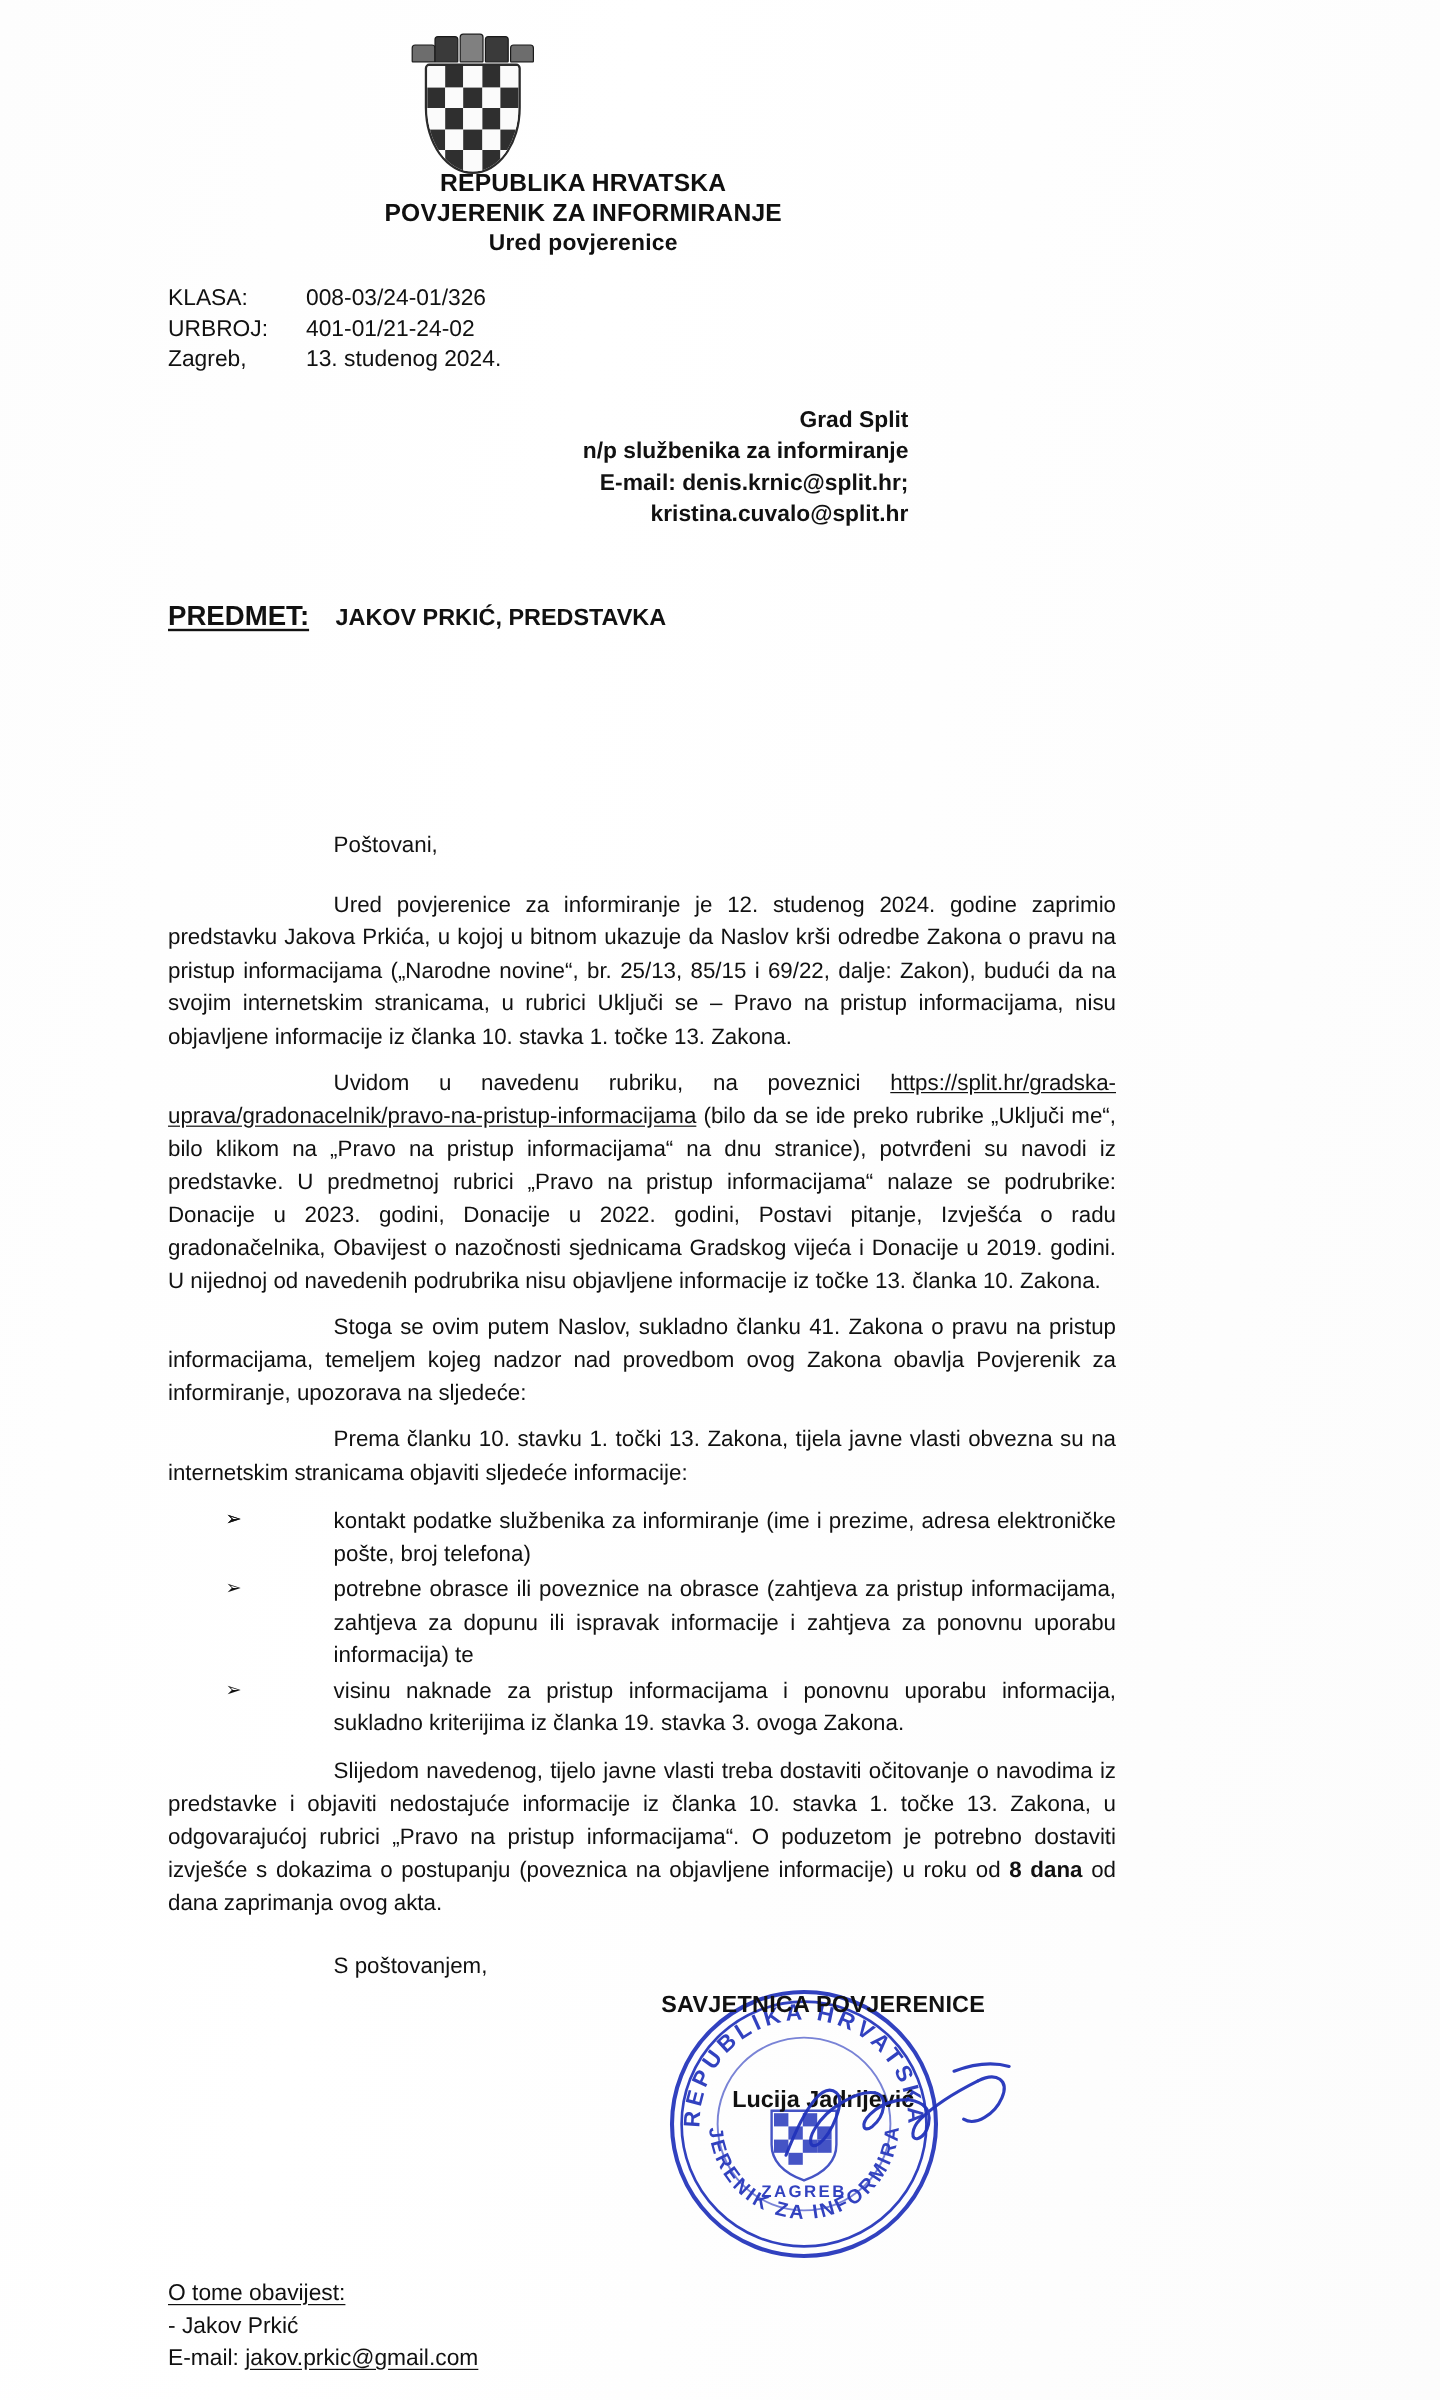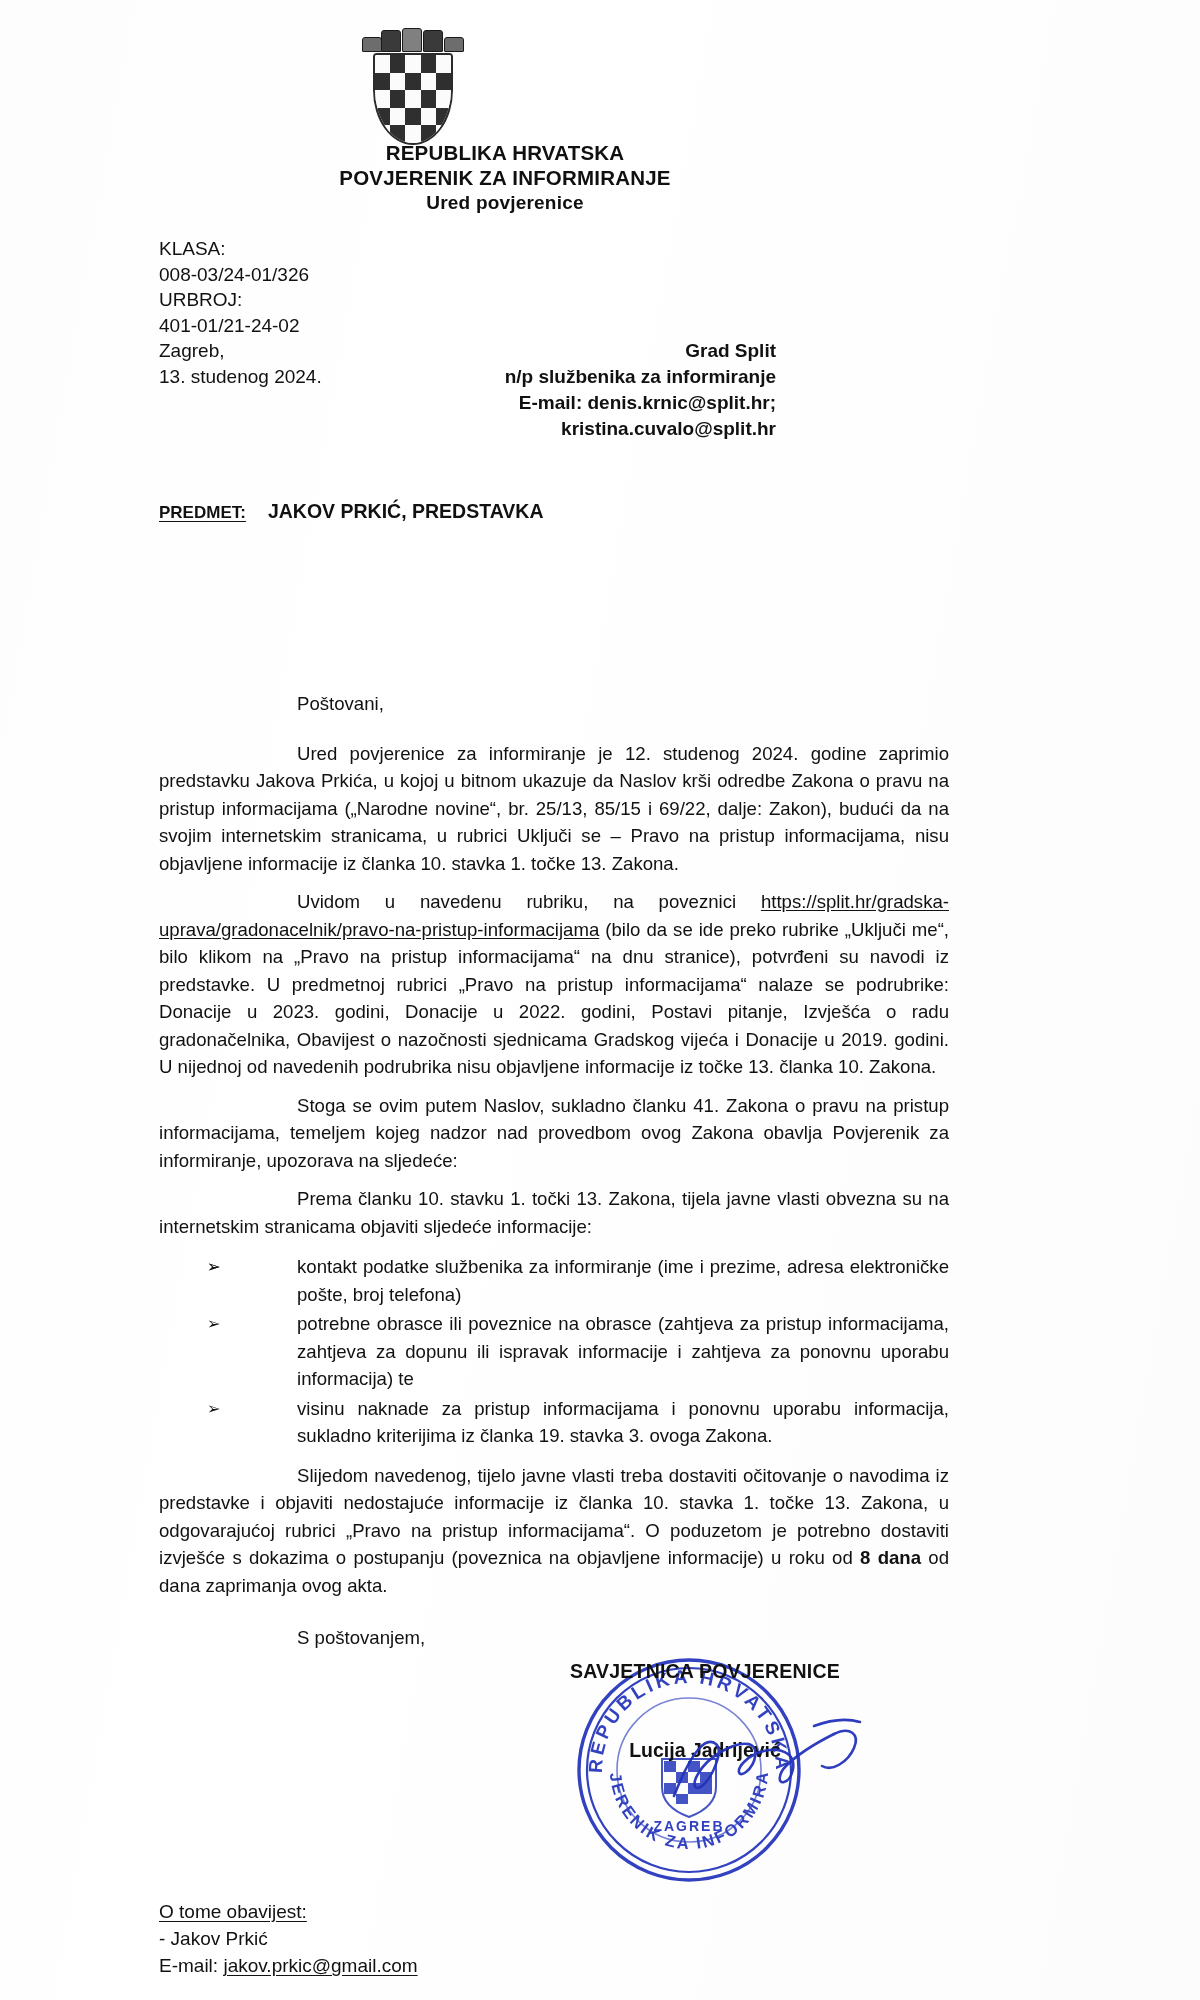--- a/index.html
+++ b/index.html
@@ -21,21 +21,20 @@
     background:
       linear-gradient(100deg, #fdfdfd 0%, #ffffff 35%, #fcfcfc 100%);
     padding: 0;
   }
 
   .sheet {
     position: absolute;
     left: 0; top: 0;
     width: 972px;
     height: 2000px;
-    margin-left: 19px;
   }
 
   
   .crest-wrap {
     position: absolute;
     left: 50%;
     transform: translateX(-50%) translateX(-92px);
     top: 26px;
     width: 110px;
     text-align: center;
@@ -89,21 +88,21 @@
   .org-line.sub { font-size: 19px; }
 
   
   .meta {
     position: absolute;
     left: 140px;
     top: 236px;
     font-size: 19px;
     line-height: 25.5px;
   }
-  .meta-row { display: flex; flex-direction: column; }
+  .meta-row { display: flex; }
   .meta-key { width: 115px; }
   .meta-val { }
 
   
   .recipient {
     position: absolute;
     right: 215px;
     top: 338px;
     text-align: right;
     font-weight: bold;
@@ -114,21 +113,21 @@
   
   .subject {
     position: absolute;
     left: 140px;
     top: 500px;
     display: flex;
     align-items: baseline;
   }
   .subject-label {
     font-weight: bold;
-    font-size: 17px;
+    font-size: 23px;
     text-decoration: underline;
     text-underline-offset: 3px;
     margin-right: 22px;
   }
   .subject-value {
     font-weight: bold;
     font-size: 19.5px;
   }
   .subject-notes {
     position: absolute;

